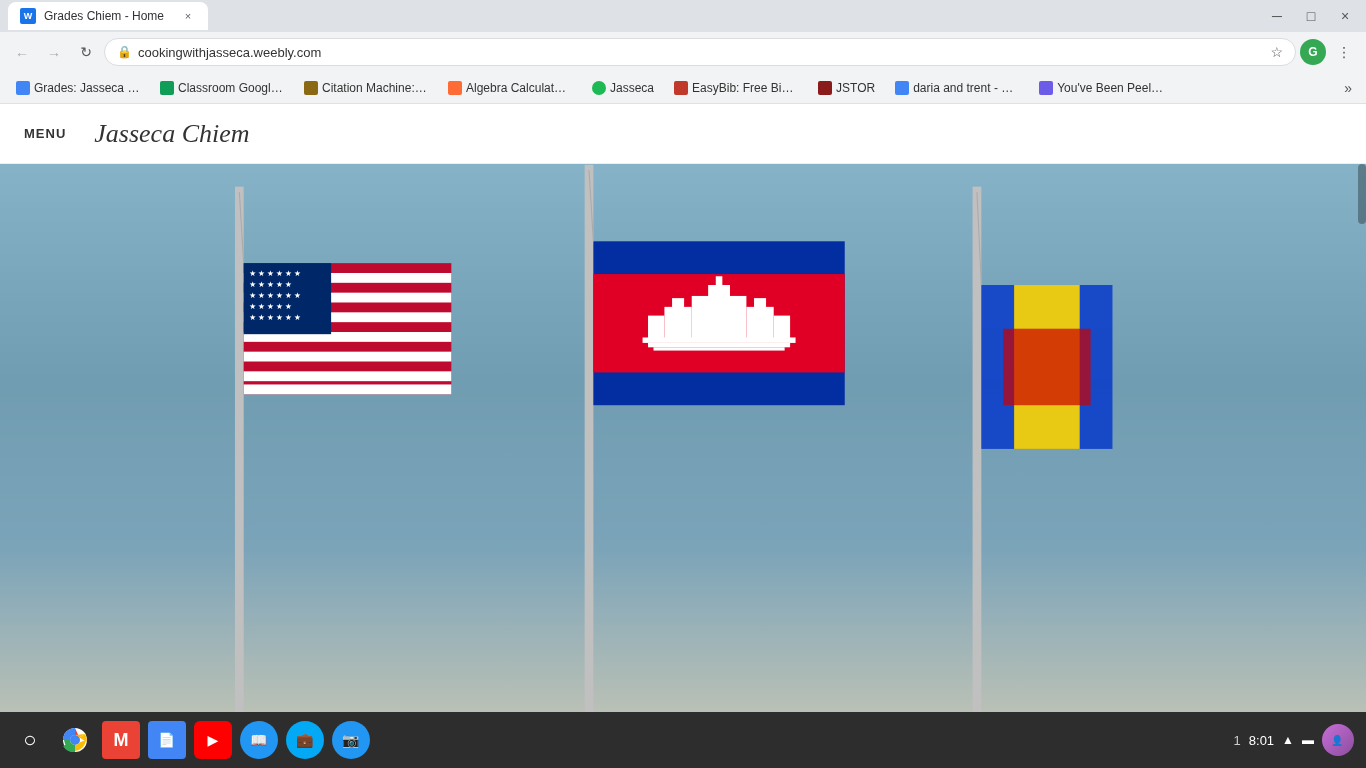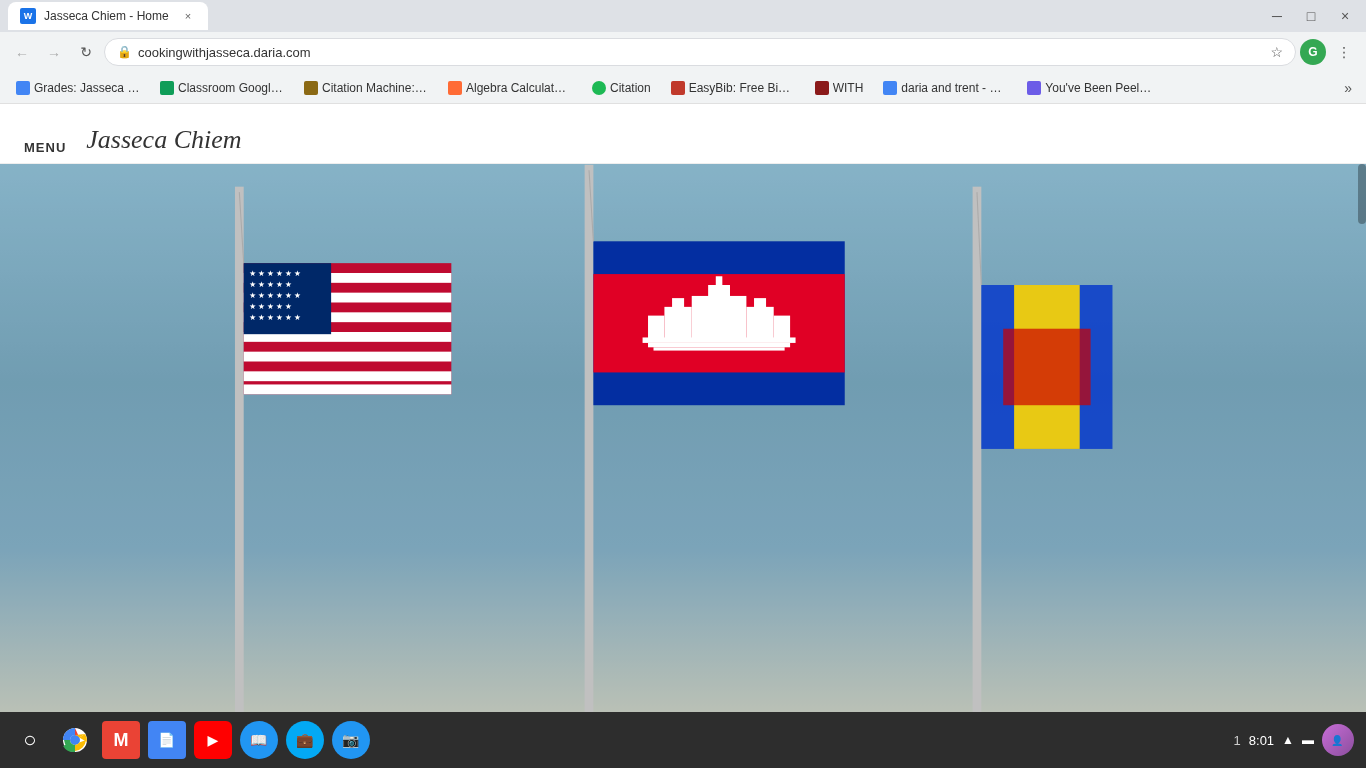--- a/index.html
+++ b/index.html
@@ -180,40 +180,40 @@
       display: flex;
       flex-direction: column;
       overflow: hidden;
     }
 
     
     .site-header {
       height: 60px;
       background: rgba(255,255,255,0.95);
       display: flex;
-      align-items: flex-end;
+      align-items: center;
       padding: 8px 24px;
       z-index: 10;
       position: relative;
       border-bottom: 1px solid #eee;
     }
     .menu-label {
       font-size: 13px;
       font-weight: 600;
       letter-spacing: 1px;
       color: #333;
       cursor: pointer;
       text-transform: uppercase;
     }
     .site-logo {
       font-size: 26px;
       color: #333;
       font-style: italic;
       font-family: Georgia, serif;
-      margin-left: 20px;
+      margin-left: 28px;
     }
 
     
     .hero {
       flex: 1;
       position: relative;
       overflow: hidden;
       background: #7ba7bc;
     }
     .hero-bg {
@@ -319,37 +319,37 @@
     }
   </style>
 </head>
 <body>
 
 <div class="window-frame">
 
   <div class="title-bar">
     <div class="tab">
       <div class="tab-favicon" style="background:#1a73e8; border-radius:2px; display:flex; align-items:center; justify-content:center; color:white; font-size:9px; font-weight:bold;">W</div>
-      <span class="tab-title">Jasseca Chiem - Home</span>
+      <span class="tab-title">Grades Chiem - Home</span>
       <div class="tab-close">×</div>
     </div>
     <div class="window-controls">
       <div class="win-btn">─</div>
       <div class="win-btn">□</div>
       <div class="win-btn">×</div>
     </div>
   </div>
 
   <div class="nav-bar">
     <div class="nav-btn disabled">←</div>
     <div class="nav-btn disabled">→</div>
     <div class="nav-btn">↻</div>
     <div class="address-bar">
       <span class="lock-icon">🔒</span>
-      <span class="address-text">cookingwithjasseca.daria.com</span>
+      <span class="address-text">cookingwithjasseca.weebly.com</span>
       <span class="star-icon">☆</span>
     </div>
     <div class="nav-extras">
       <div class="google-avatar">G</div>
       <div class="nav-extra-btn">⋮</div>
     </div>
   </div>
 
   <div class="bookmarks-bar">
     <div class="bookmark-item">
@@ -363,29 +363,29 @@
     <div class="bookmark-item">
       <div class="bookmark-favicon" style="background:#8b6914; width:14px; height:14px; border-radius:2px;"></div>
       <span class="bookmark-label">Citation Machine: Fo</span>
     </div>
     <div class="bookmark-item">
       <div class="bookmark-favicon" style="background:#ff6b35; width:14px; height:14px; border-radius:2px;"></div>
       <span class="bookmark-label">Algebra Calculator - M</span>
     </div>
     <div class="bookmark-item">
       <div class="bookmark-favicon" style="background:#1db954; width:14px; height:14px; border-radius:50%;"></div>
-      <span class="bookmark-label">Citation</span>
+      <span class="bookmark-label">Jasseca</span>
     </div>
     <div class="bookmark-item">
       <div class="bookmark-favicon" style="background:#c0392b; width:14px; height:14px; border-radius:2px;"></div>
       <span class="bookmark-label">EasyBib: Free Bibliog</span>
     </div>
     <div class="bookmark-item">
       <div class="bookmark-favicon" style="background:#8b1a1a; width:14px; height:14px; border-radius:2px;"></div>
-      <span class="bookmark-label">WITH</span>
+      <span class="bookmark-label">JSTOR</span>
     </div>
     <div class="bookmark-item">
       <div class="bookmark-favicon" style="background:#4285f4; width:14px; height:14px; border-radius:2px;"></div>
       <span class="bookmark-label">daria and trent - Goo</span>
     </div>
     <div class="bookmark-item">
       <div class="bookmark-favicon" style="background:#6c5ce7; width:14px; height:14px; border-radius:2px;"></div>
       <span class="bookmark-label">You've Been Peeling a</span>
     </div>
     <div class="bookmarks-more">»</div>

